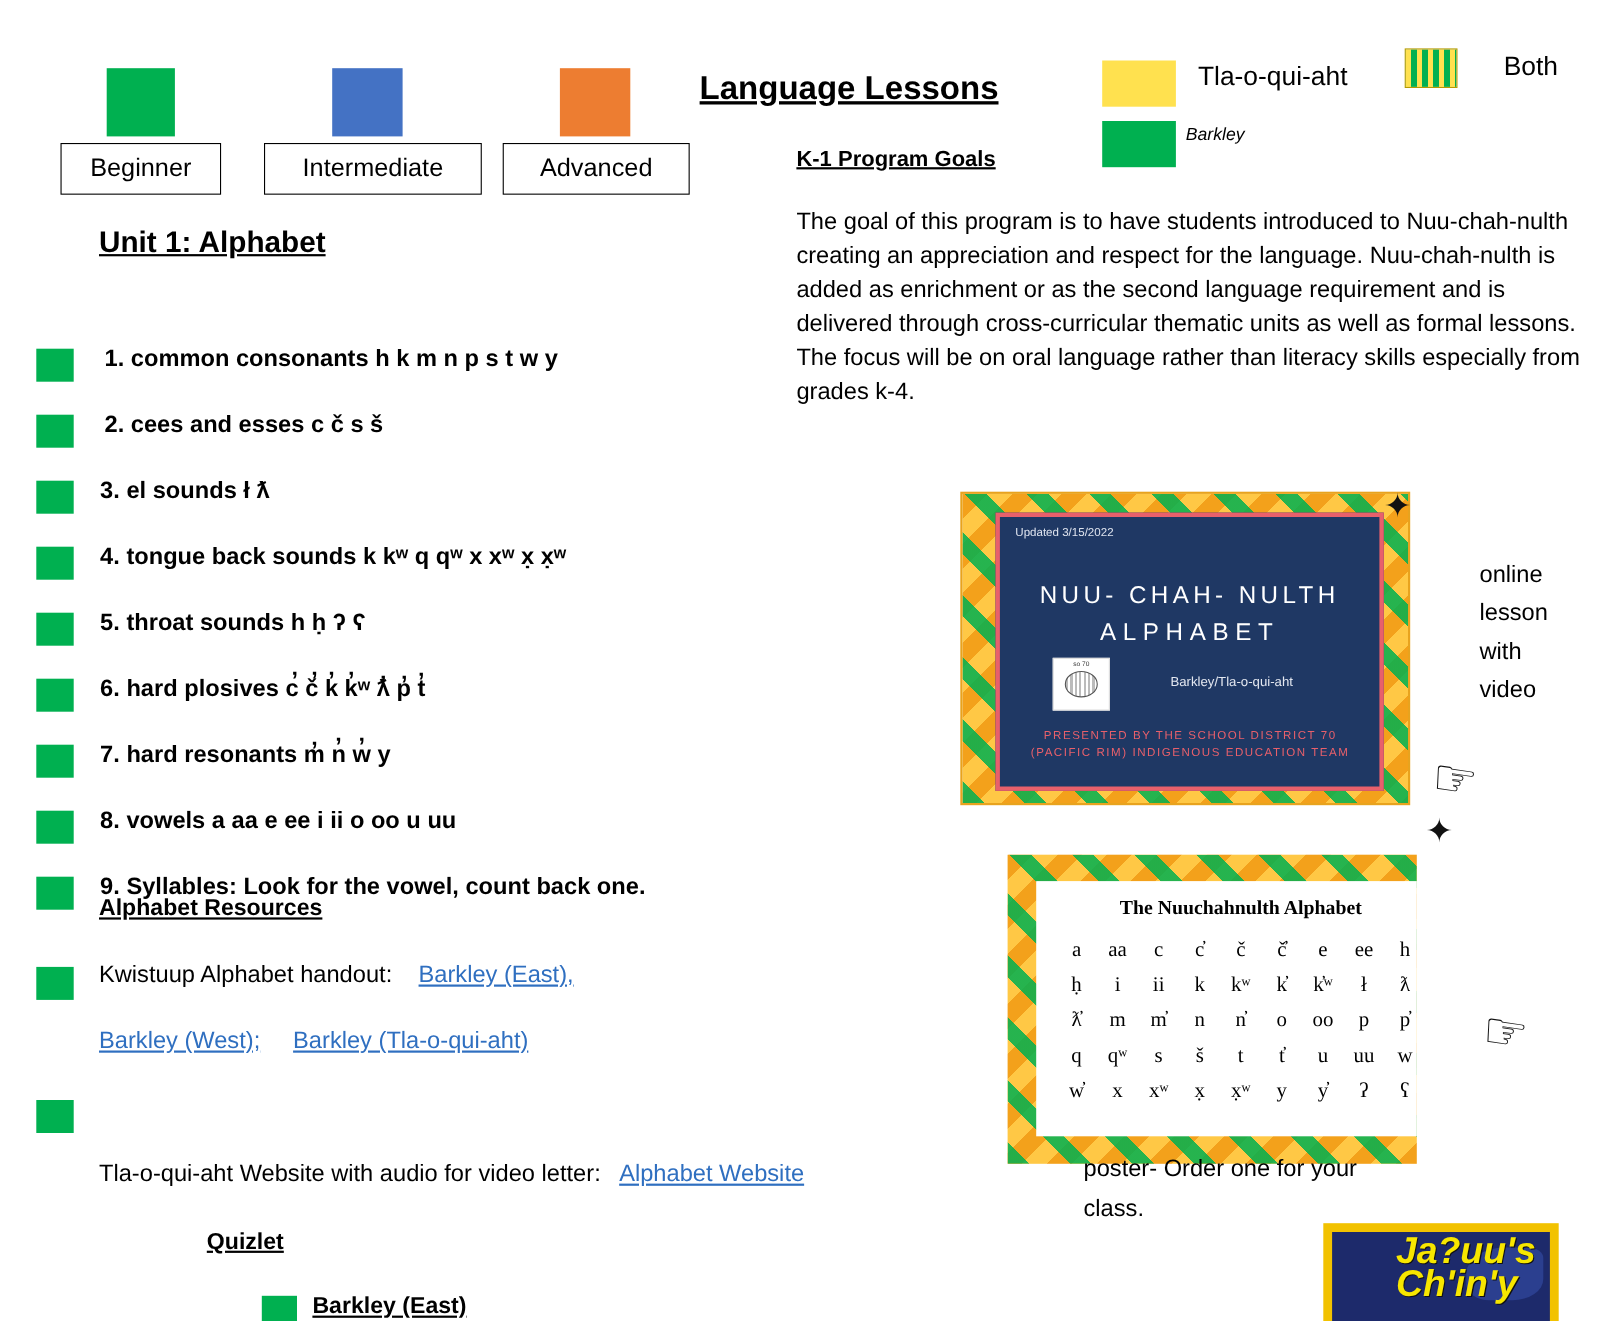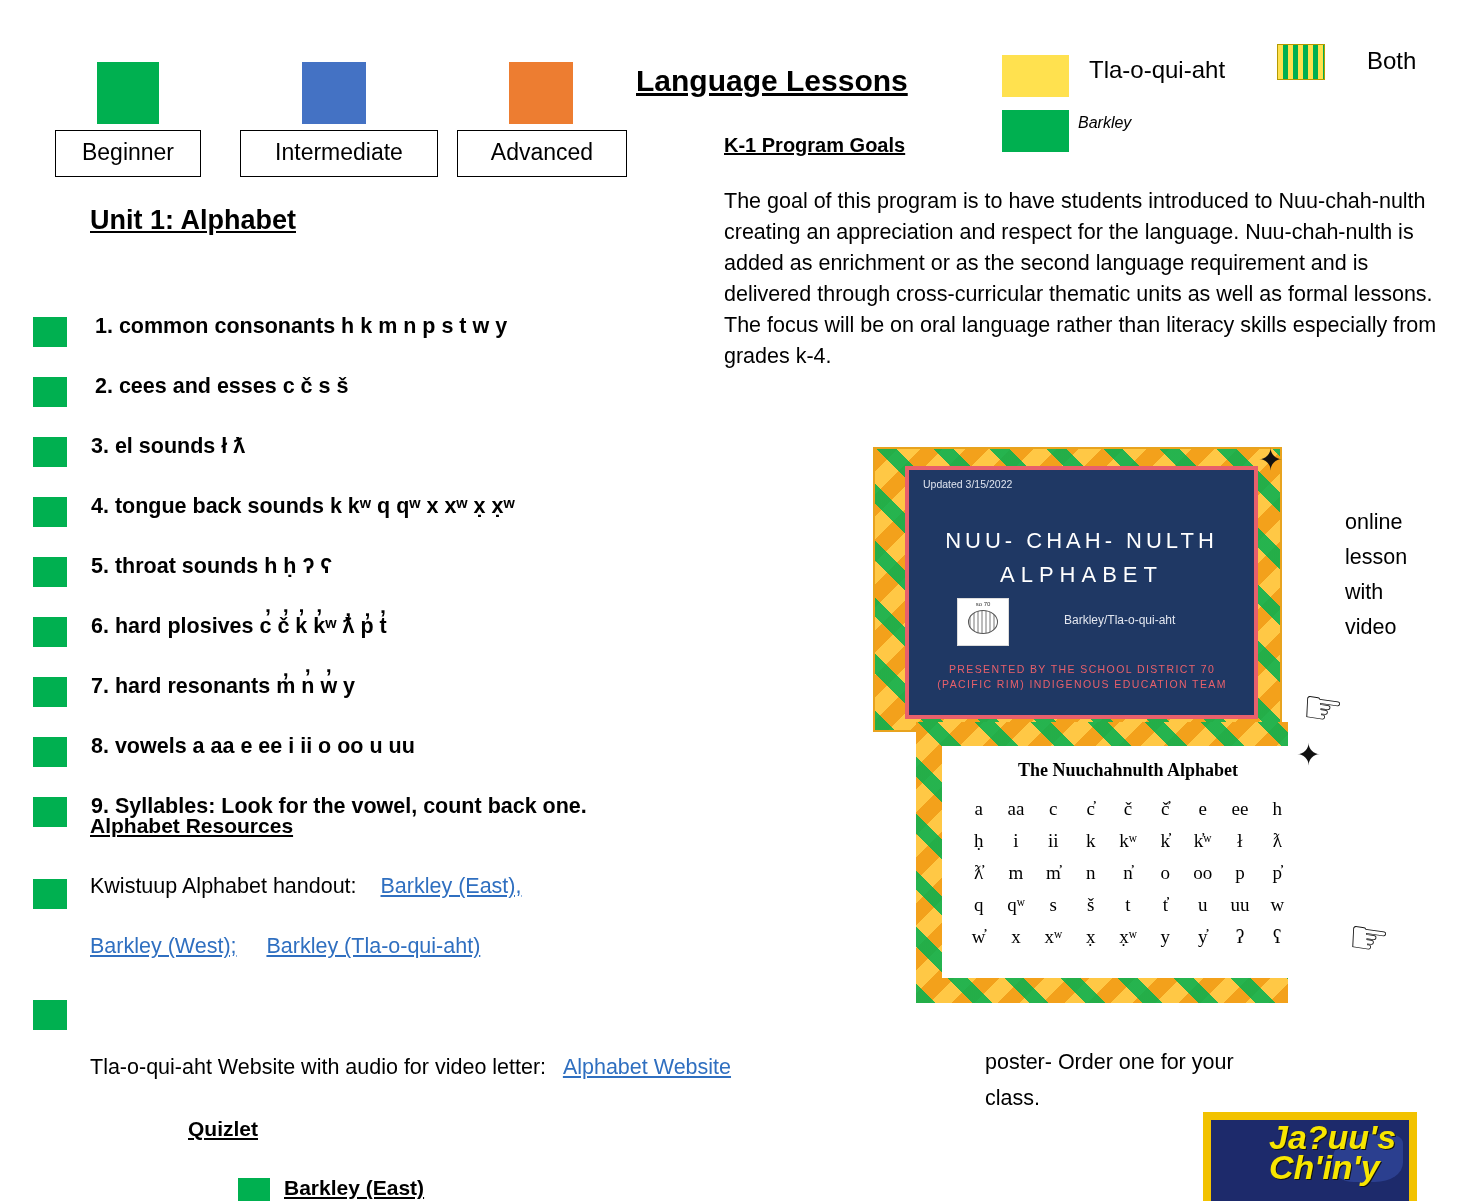--- a/index.html
+++ b/index.html
@@ -255,21 +255,21 @@
   .slide-credit {
     position: absolute; left: 18px; top: 192px; width: 310px;
     color: #E8606B; font-size: 10.5px; letter-spacing: 1.4px; line-height: 15px;
     text-align: center;
   }
 
   
   .poster-thumb {
     position: absolute;
     left: 916px;
-    top: 722px;
+    top: 777px;
     width: 372px;
     height: 281px;
     background:
       repeating-linear-gradient(135deg, #F3A11B 0 16px, #FFC845 16px 32px);
     overflow: hidden;
     text-decoration: underline;
   }
   .poster-thumb .zig {
     position: absolute; left: 0; top: 0; width: 100%; height: 100%;
     background:

